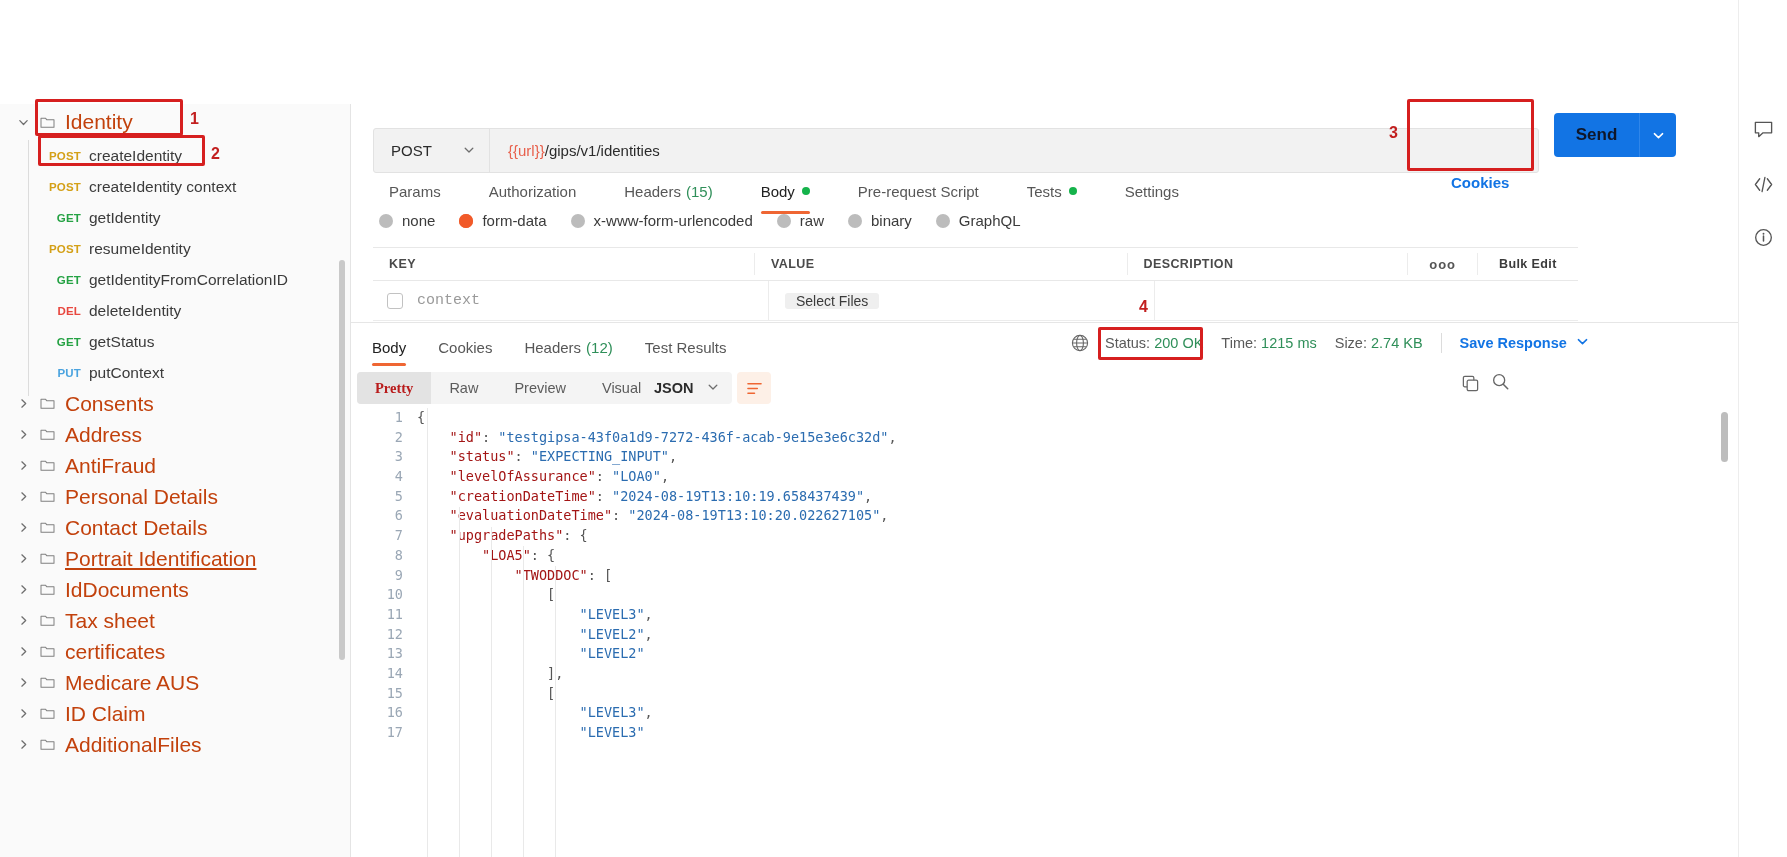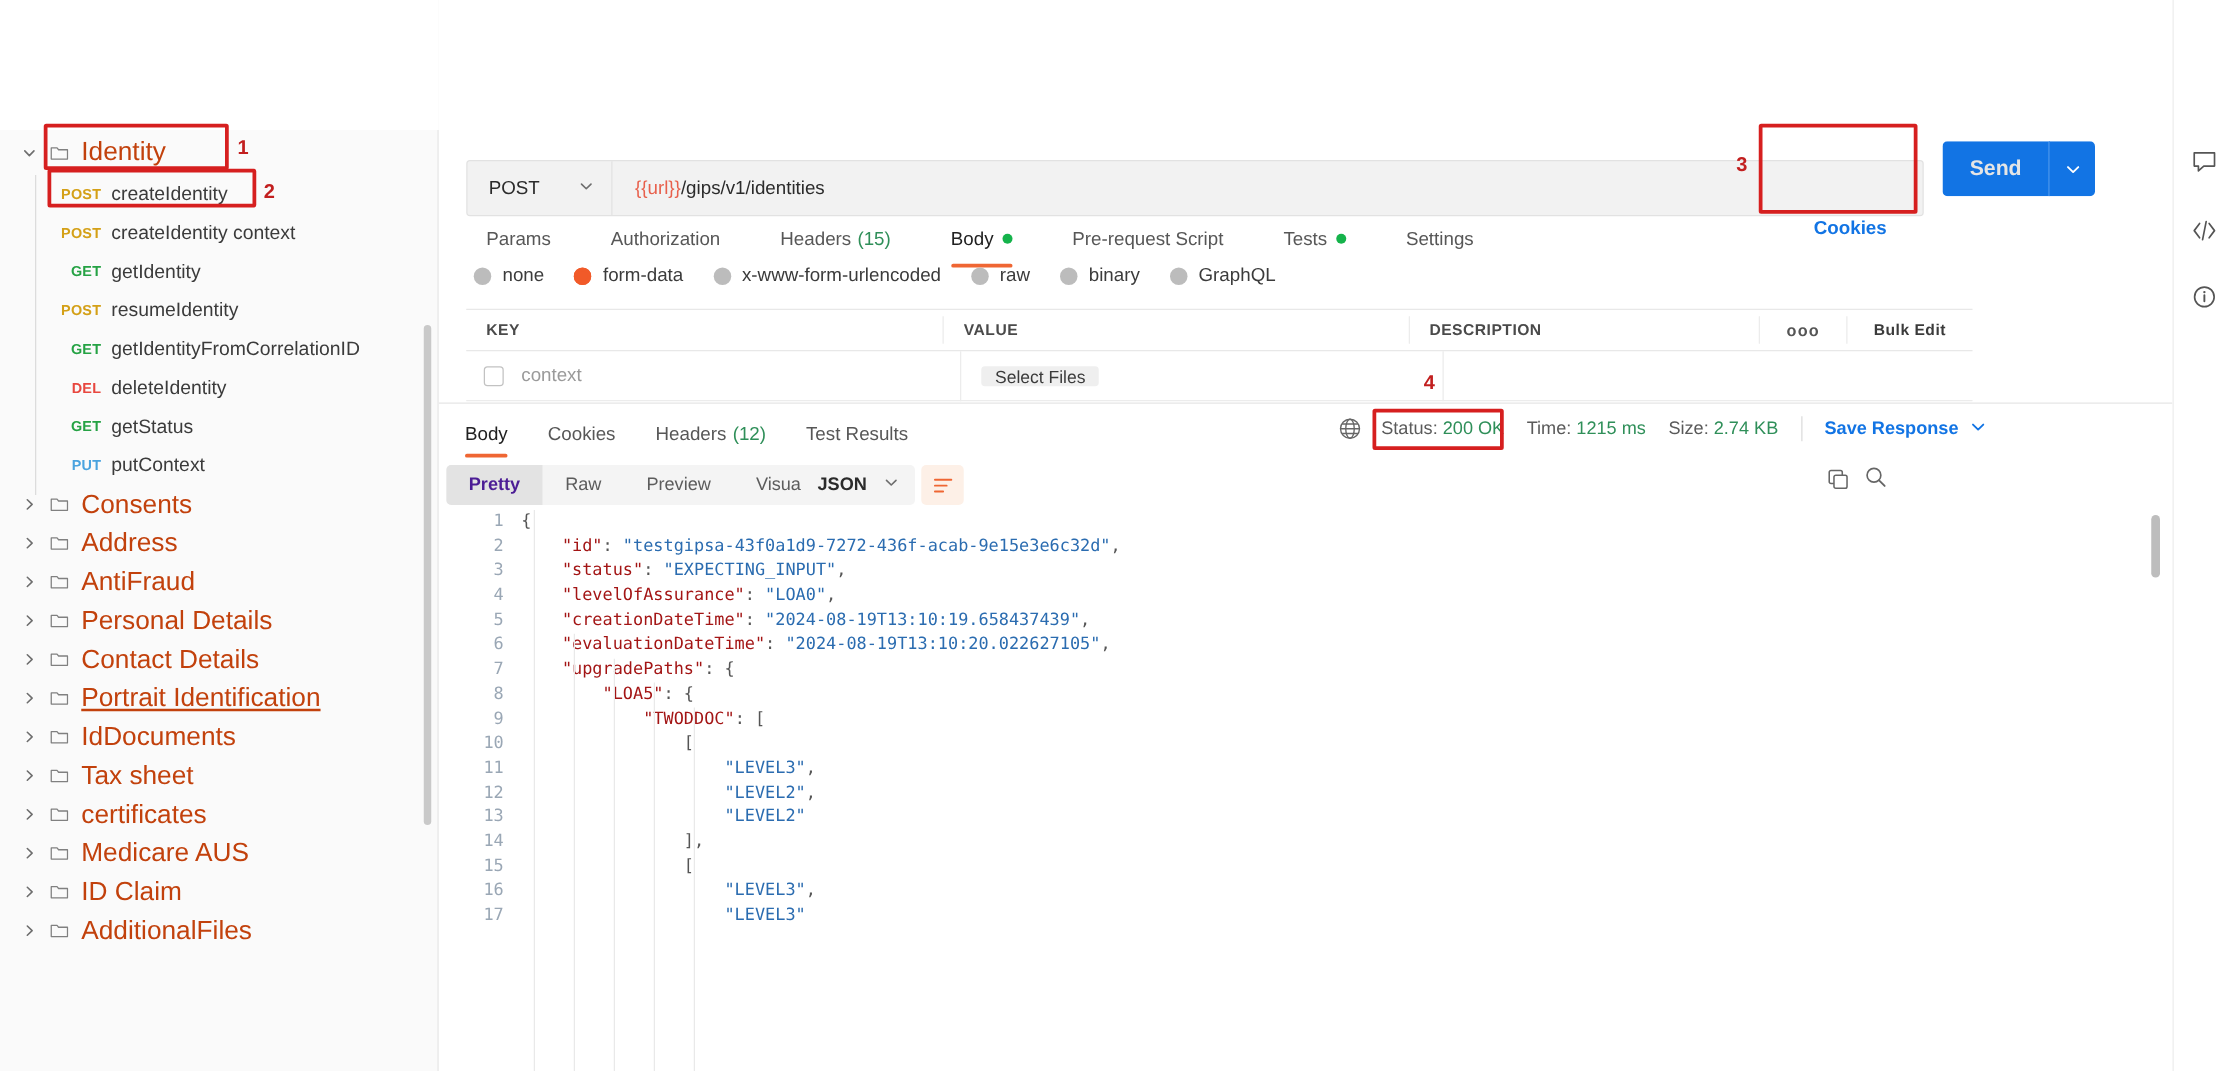--- a/index.html
+++ b/index.html
@@ -88,21 +88,21 @@
   .redbox {
     position:absolute; border: 3px solid #d61f1f; border-radius:2px;
     pointer-events:none;
   }
 
   .send-wrap {
     position:absolute; left: 1203px; top: 113px; width: 122px; height: 44px;
     display:flex; border-radius: 4px; overflow:hidden;
   }
   .send-btn {
-    flex: 1 1 auto; background: #1274e4; color:#e5e5e5; font-size:17px; font-weight:bold;
+    flex: 1 1 auto; background: #1274e4; color:#0f172a; font-size:17px; font-weight:bold;
     display:flex; align-items:center; justify-content:center;
   }
   .send-caret {
     width: 37px; background:#1274e4; color:#fff; display:flex; align-items:center; justify-content:center;
     border-left: 1px solid #2f86ea;
   }
 
   
   .rail { position:absolute; left:1738px; top:0; width:49px; height:857px; background:#fff; border-left:1px solid #ededed; }
   .rail-ico { position:absolute; left:12px; width:24px; height:24px; color:#555; display:flex; align-items:center; justify-content:center; }
@@ -142,21 +142,21 @@
   .kv-bulk { width: 104px; padding-left:0; justify-content:center; border-right:none; color:#3b3b3b; }
 
   .kv-row {
     position:absolute; left: 22px; top: 281px; width: 1205px; height: 40px;
     display:flex; align-items:center; border-bottom:1px solid #ececec;
   }
   .kv-check {
     width:16px; height:16px; border:1px solid #c2c2c2; border-radius:3px; background:#fff;
   }
   .cb-cell { width: 44px; display:flex; align-items:center; justify-content:center; height:40px; }
-  .kv-key-cell { width: 352px; height:40px; display:flex; align-items:center; color:#9a9a9a; font-size:15px; border-right:1px solid #ececec;}
+  .kv-key-cell { width: 352px; height:40px; display:flex; align-items:center; color:#9a9a9a; font-size:15px; border-right:1px solid #ececec;font-family:Liberation Mono, monospace;}
   .kv-val-cell { width: 386px; height:40px; display:flex; align-items:center; padding-left:16px; border-right:1px solid #ececec;}
   .selfiles {
     background:#efefef; border-radius:3px; padding: 0 11px; font-size:14px; color:#3b3b3b;
   }
   .kv-desc-cell { width: 291px; height:40px; }
 
   
   .resp-divider { position:absolute; left: 0px; top: 322px; width: 1387px; height:1px; background:#e6e6e6; }
   .resp-tabs { position:absolute; left: 5px; top: 330px; height:34px; display:flex; align-items:center; font-size:15px; }
   .resp-tab { position:relative; padding: 0 16px; height:34px; display:flex; align-items:center; color:#575757; white-space:nowrap;}
@@ -170,21 +170,21 @@
   .meta-sep { width:1px; height:20px; background:#dcdcdc; margin-right:18px; }
   .save-resp { color:#1274e4; font-weight:bold; display:flex; align-items:center; white-space:nowrap; }
   .save-resp .caret { margin-left:9px; }
 
   
   .seg {
     position:absolute; left: 6px; top: 372px; height: 32px; display:flex;
     background:#f4f4f4; border-radius: 4px; overflow:hidden; font-size:14.5px;
   }
   .seg-item { padding: 0 18px; display:flex; align-items:center; color:#5c5c5c; }
-  .seg-item.active { background:#e3e3e3; color:#4c1d95; font-weight:bold; }
+  .seg-item.active { background:#e3e3e3; color:#b91c1c; font-weight:bold;font-family:Liberation Serif, serif; }
   .jsonsel {
     position:absolute; left: 290px; top: 372px; height: 32px; background:#f4f4f4; border-radius:4px;
     display:flex; align-items:center; padding: 0 13px; font-size:14.5px; color:#2b2b2b; font-weight:bold;
   }
   .jsonsel .caret { margin-left: 13px; color:#6e6e6e; font-weight:normal; }
   .wrapbtn {
     position:absolute; left: 386px; top: 372px; width:34px; height:32px; background:#fdf0e7; border-radius:4px;
     display:flex; align-items:center; justify-content:center; color:#ef6633;
   }
   .copy-ico { position:absolute; left: 1110px; top: 374px; color:#555; }

